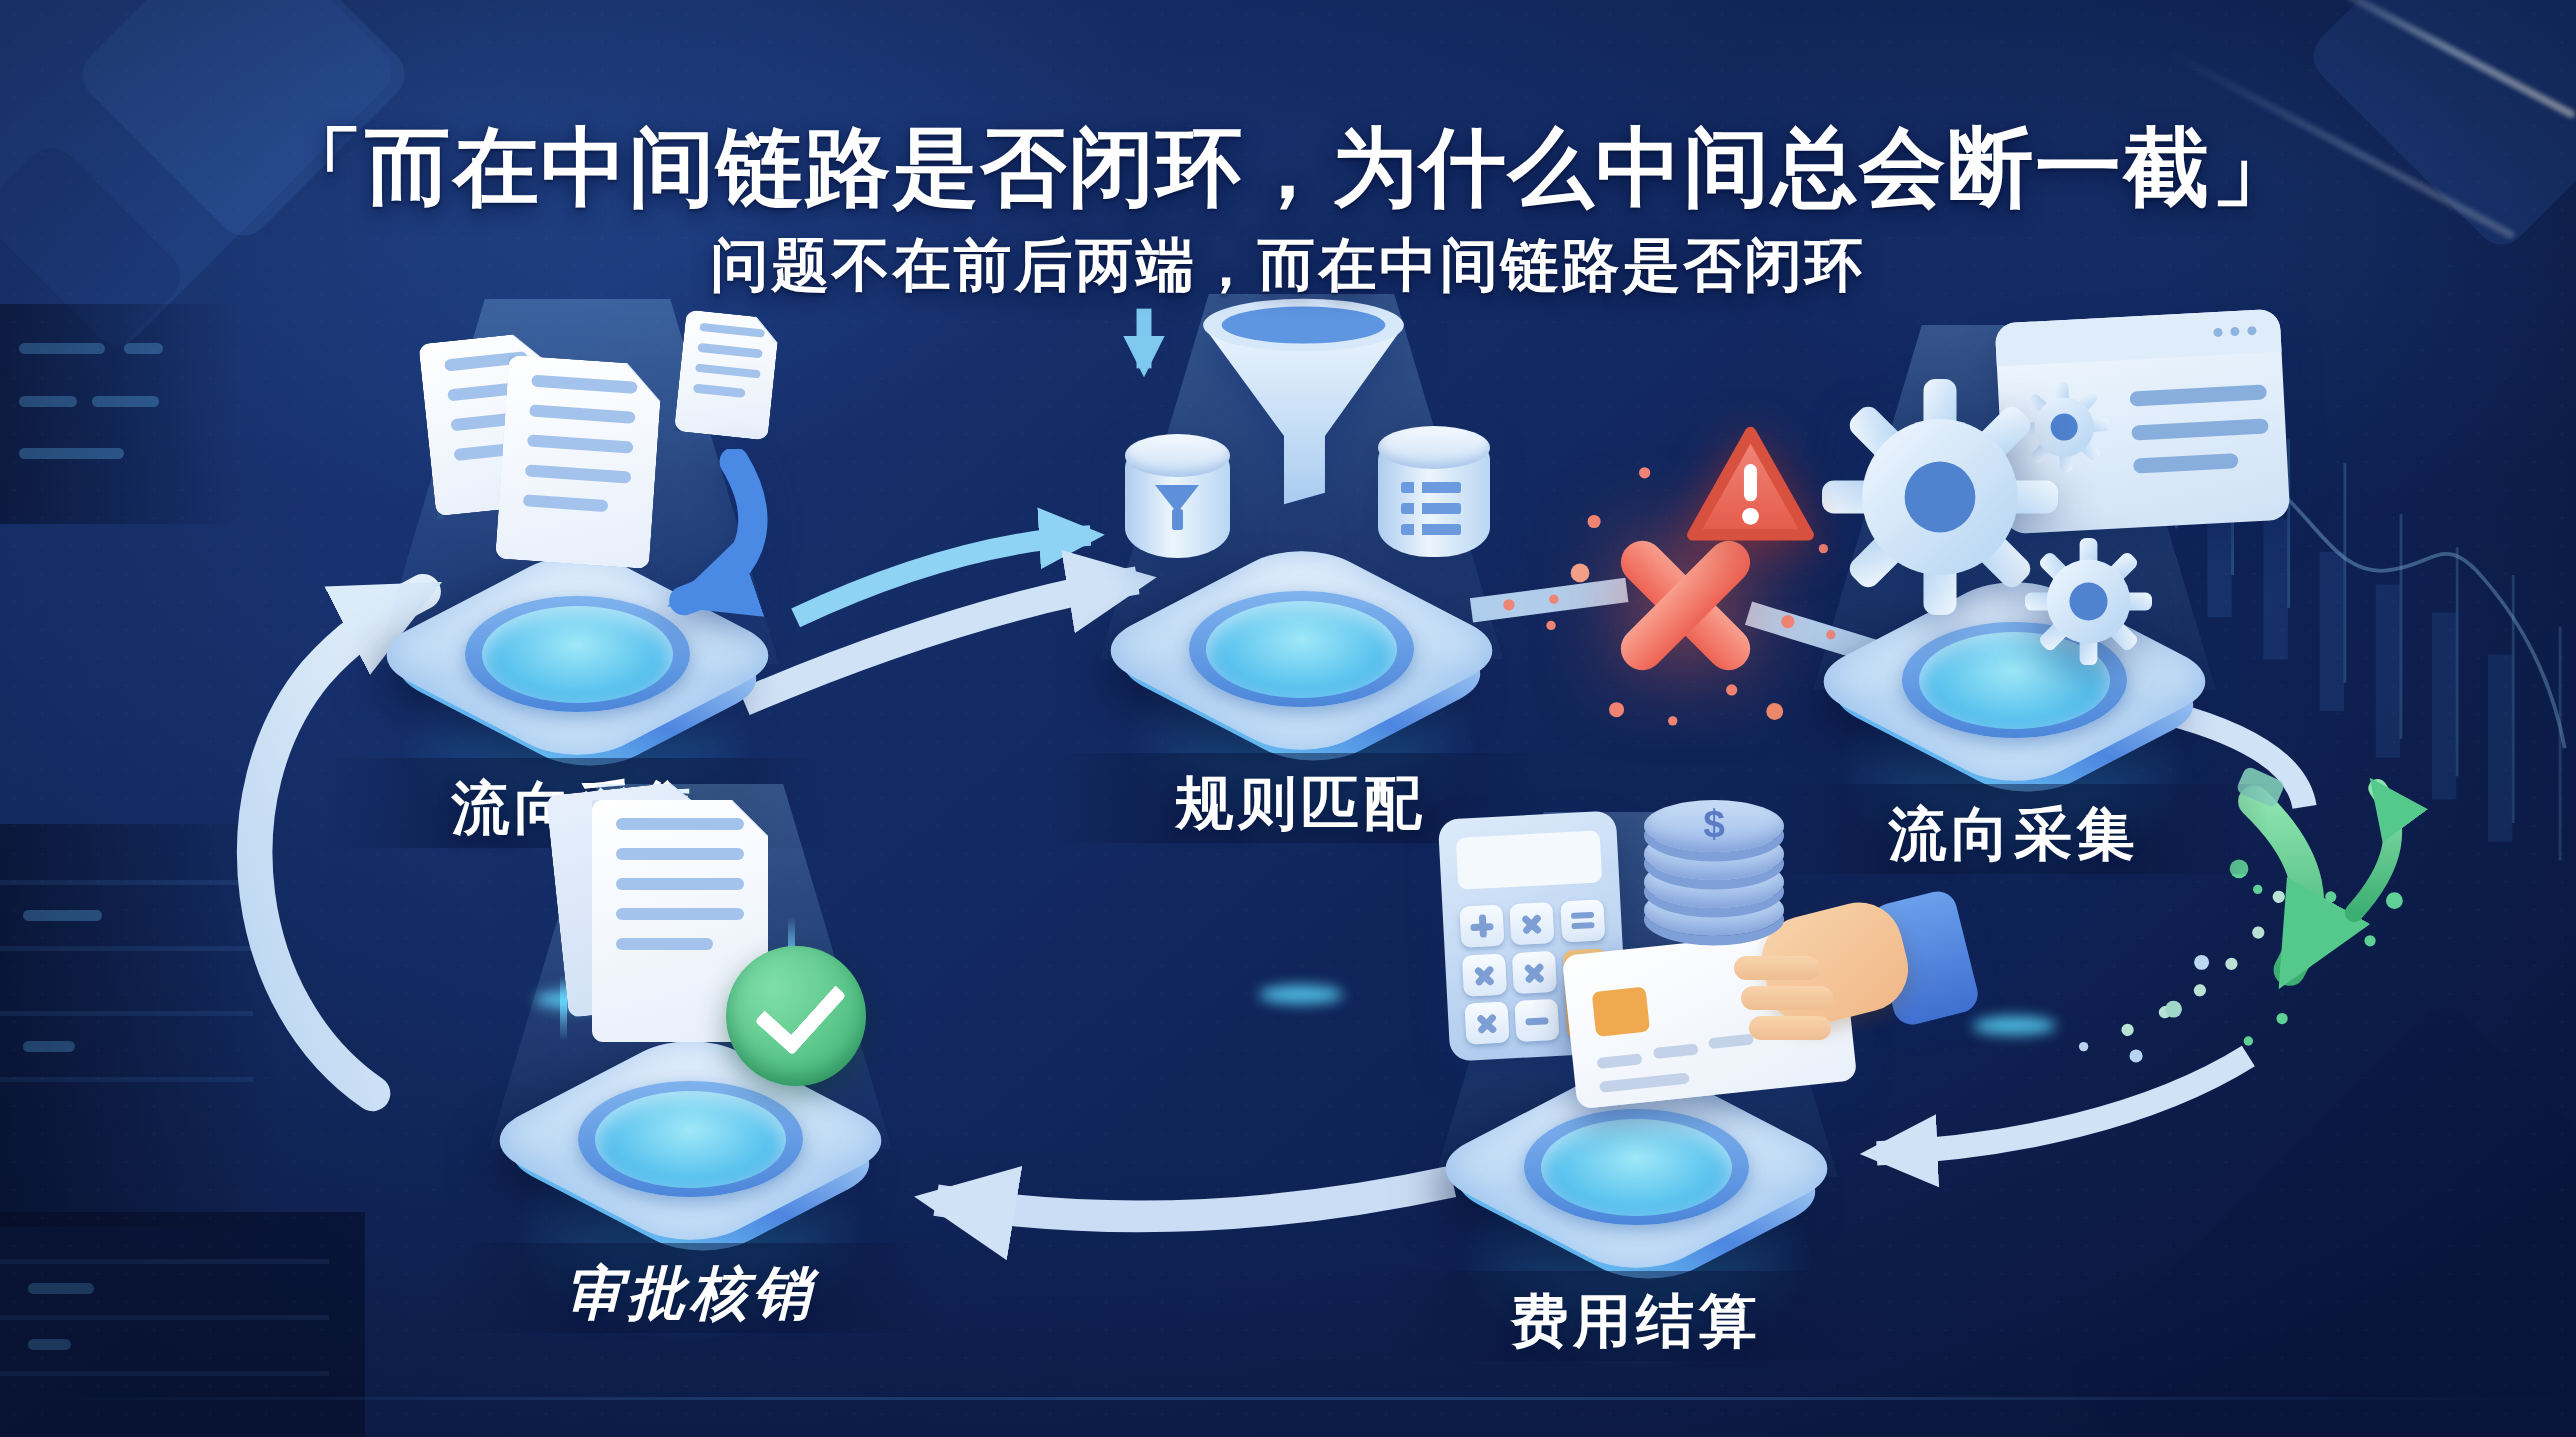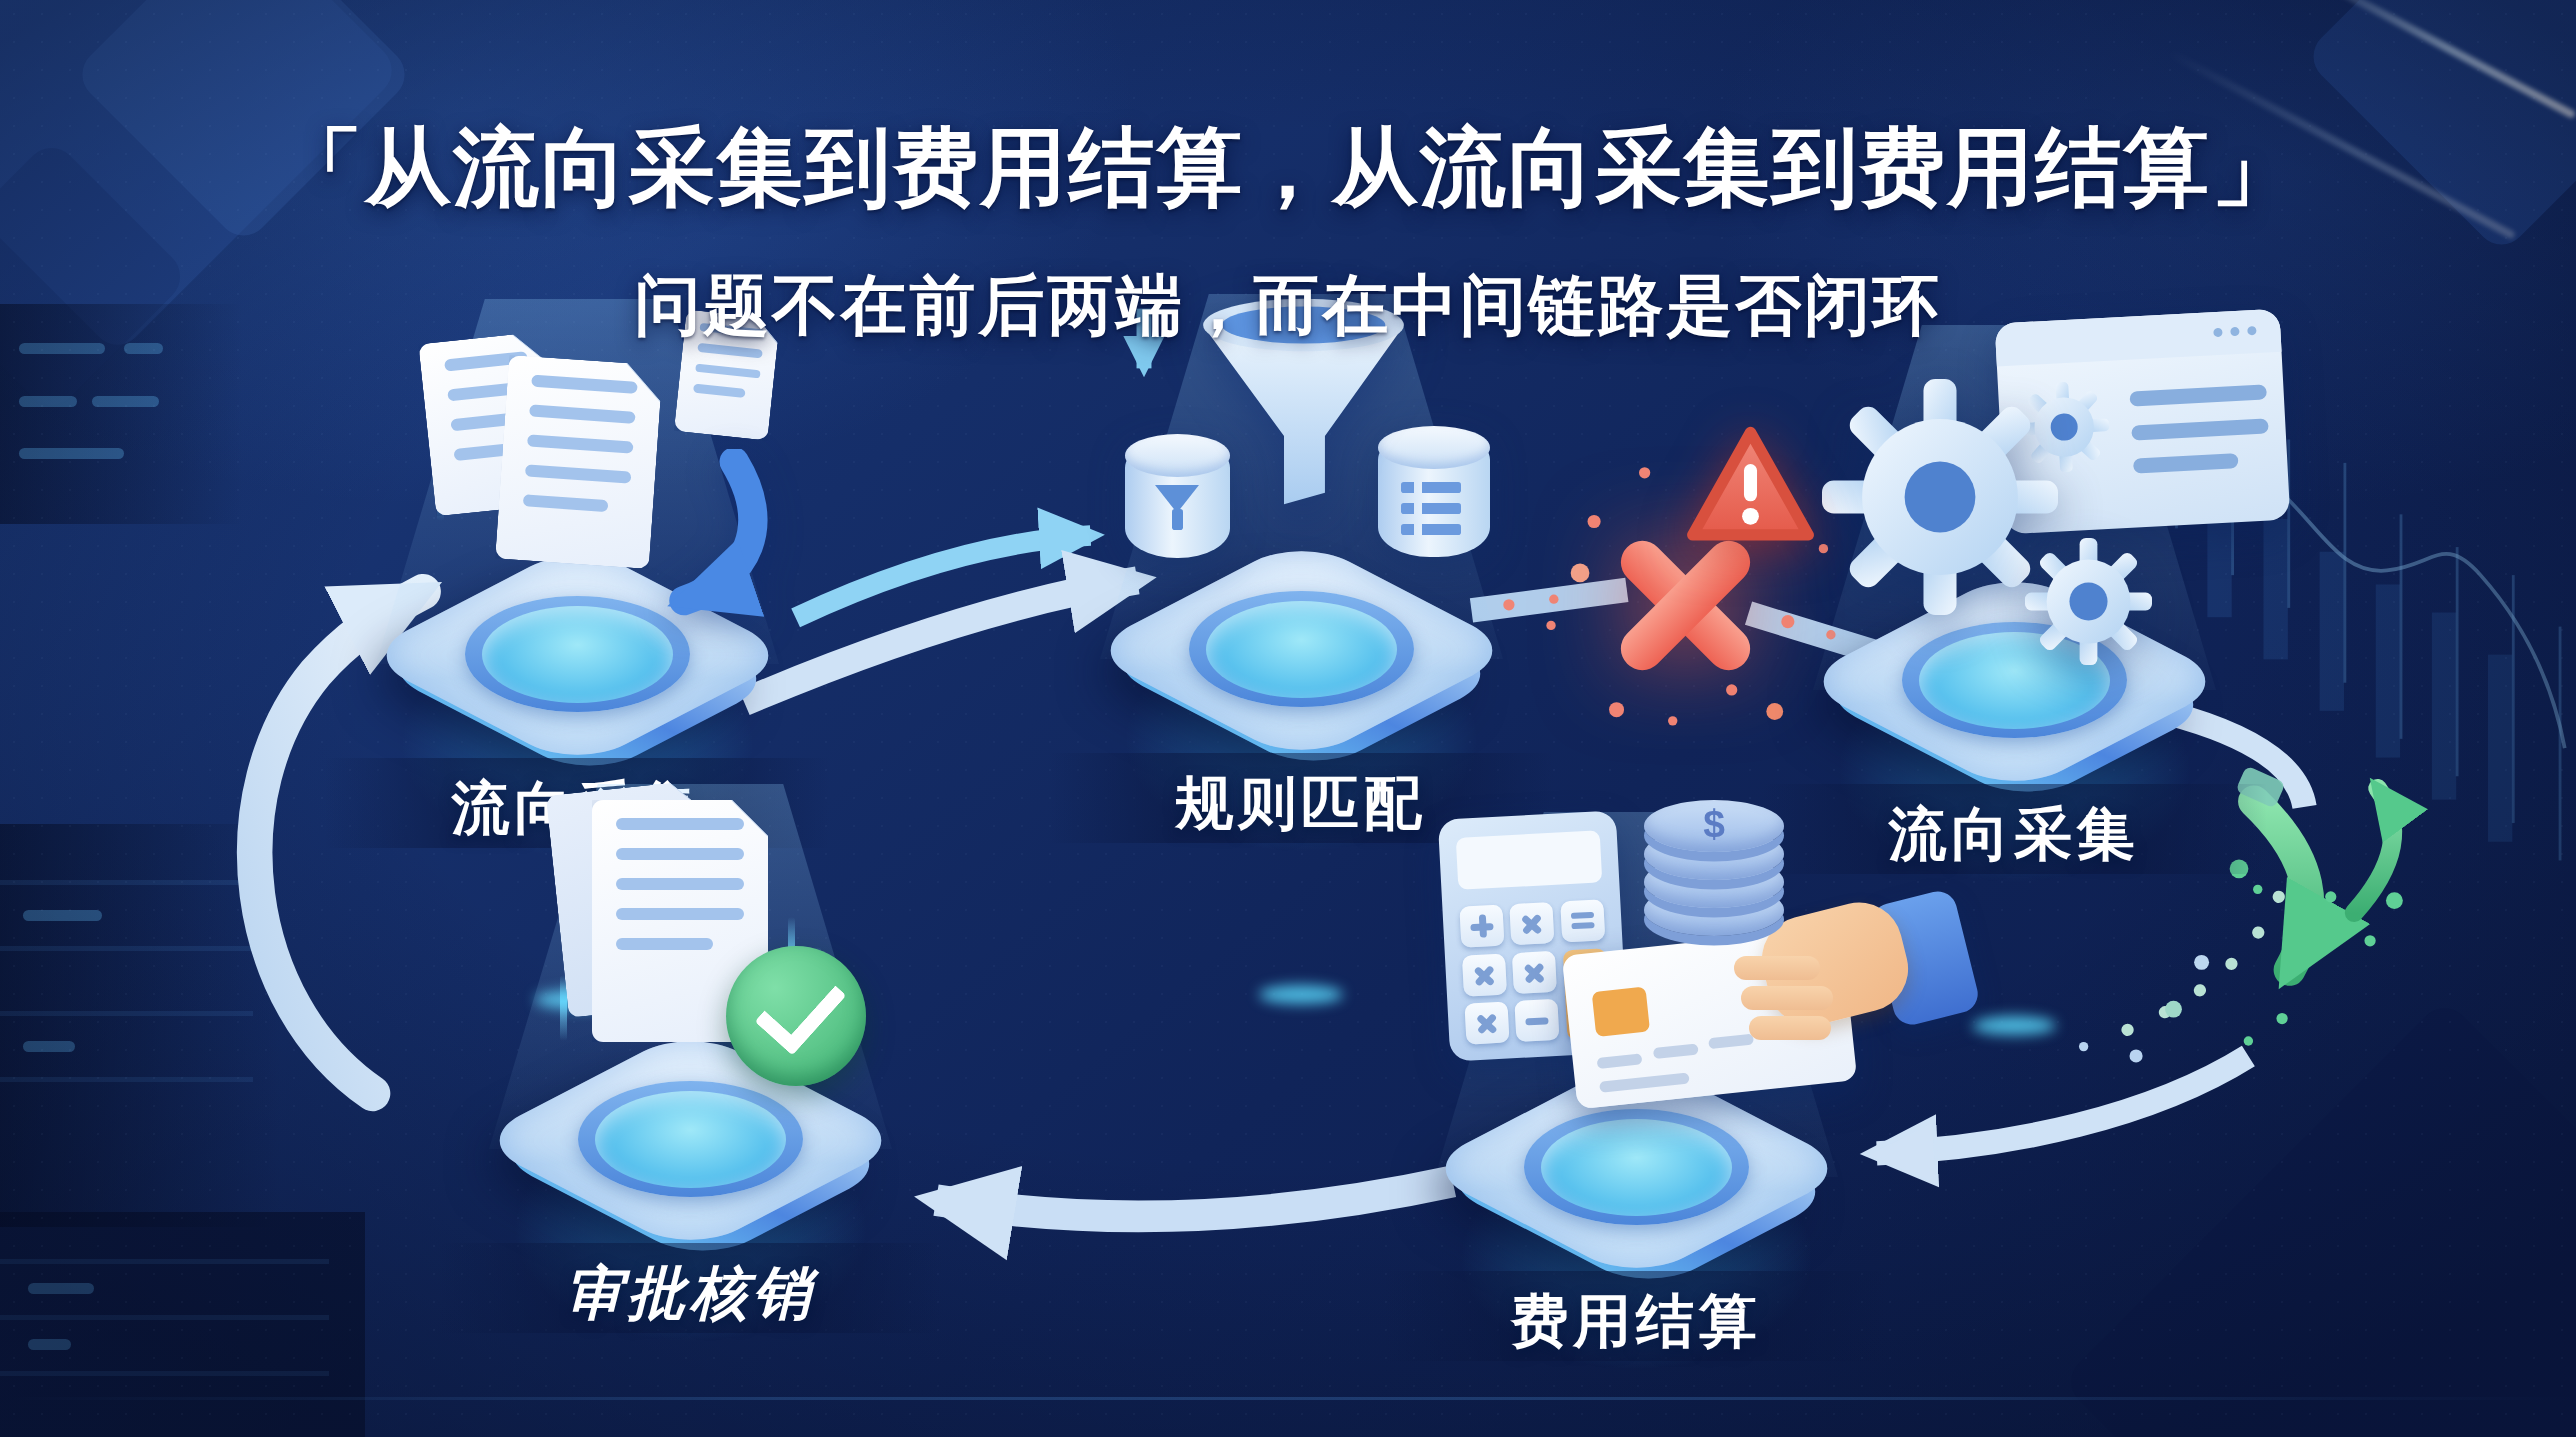--- a/index.html
+++ b/index.html
@@ -35,21 +35,21 @@
   .chartdec{position:absolute;left:2125px;top:374px;z-index:1;opacity:.85;}
   .bottomband{position:absolute;left:0;right:0;top:1397px;height:2.8px;z-index:1;
     background:linear-gradient(90deg,transparent,rgba(80,150,230,.35) 30% 70%,transparent);}
   .tick{position:absolute;width:6.6px;border-radius:3.7px;z-index:2;
     background:linear-gradient(180deg,rgba(110,215,255,0),rgba(110,215,255,.85) 40%,rgba(110,215,255,0));}
 
   
   .title,.subtitle{position:absolute;left:0;width:100%;text-align:center;color:#fff;font-weight:700;z-index:5;
     text-shadow:0 5.6px 20.6px rgba(0,16,60,.7), 0 1.9px 3.7px rgba(0,10,40,.55);}
   .title{top:110px;font-size:86px;letter-spacing:1.9px;}
-  .subtitle{top:261px;font-size:66px;letter-spacing:2.8px;}
+  .subtitle{top:227px;font-size:58px;letter-spacing:2.8px;}
 
   
   .conn{position:absolute;left:0;top:0;z-index:3;}
 
   
   .node{position:absolute;width:580px;height:655px;z-index:4;}
   .n-collect{left:287px;top:248px;}
   .n-clean{left:1011px;top:243px;}
   .n-match{left:1724px;top:274px;}
   .n-approve{left:400px;top:733px;font-style:italic;}
@@ -218,21 +218,21 @@
 
   <div class="tick" style="left:437px;top:432px;height:89px;"></div>
   <div class="tick" style="left:1391px;top:447px;height:58px;"></div>
   <div class="tick" style="left:1880px;top:479px;height:82px;"></div>
   <div class="tick" style="left:1928px;top:466px;height:43px;"></div>
   <div class="tick" style="left:788px;top:917px;height:89px;"></div>
   <div class="tick" style="left:814px;top:947px;height:49px;"></div>
   <div class="tick" style="left:560px;top:975px;height:66px;"></div>
   <div class="tick" style="left:1760px;top:953px;height:58px;"></div>
 
-  <div class="title">「从流向采集到费用结算，从流向采集到费用结算」</div>
+  <div class="title">「而在中间链路是否闭环，为什么中间总会断一截」</div>
   <div class="subtitle">问题不在前后两端，而在中间链路是否闭环</div>
 
   <svg class="conn" width="2576" height="1438" viewBox="0 0 2752 1536">
     <defs>
       <marker id="mPale" markerWidth="3.4" markerHeight="3.4" refX="2.5" refY="1.6" orient="auto">
         <path d="M0,0.1 L3.2,1.6 L0,3.1 Z" fill="#cfe2f6"></path>
         </marker>
       <marker id="mCyan" markerWidth="3.4" markerHeight="3.4" refX="2.5" refY="1.6" orient="auto">
         <path d="M0,0.1 L3.2,1.6 L0,3.1 Z" fill="#8fd3f4"></path>
         </marker>

